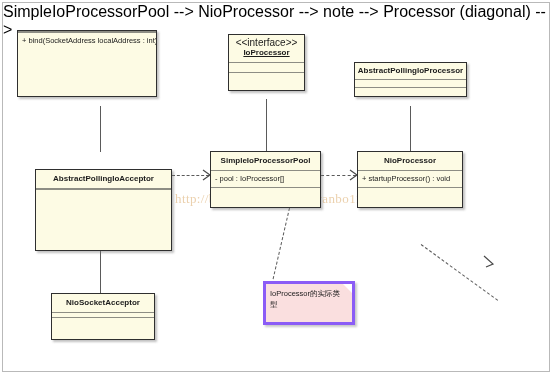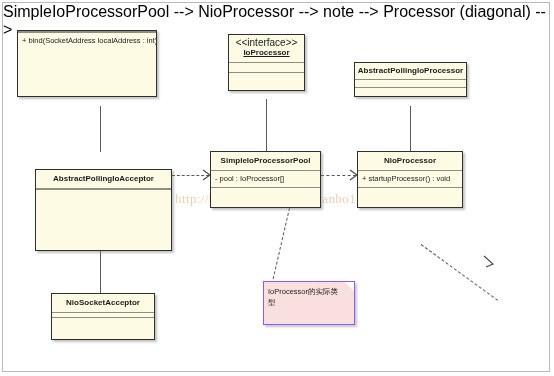--- a/index.html
+++ b/index.html
@@ -61,21 +61,21 @@
     padding: 3px 4px 3px 4px;
     line-height: 10px;
     white-space: nowrap;
     overflow: hidden;
   }
   .uml-class .compartment.empty { padding: 0; }
   
   .uml-note {
     position: absolute;
     background: #fadfdf;
-    border: 1px solid #8b5cf6;
+    border: 3px solid #8b5cf6;
     box-shadow: 2px 2px 2px rgba(120,120,120,0.4);
     box-sizing: border-box;
     font-size: 7.5px;
     line-height: 11px;
     color: #1b1b1b;
     padding: 4px 10px 12px 4px;
     z-index: 6;
   }
   .uml-note .foldline {
     position: absolute;

